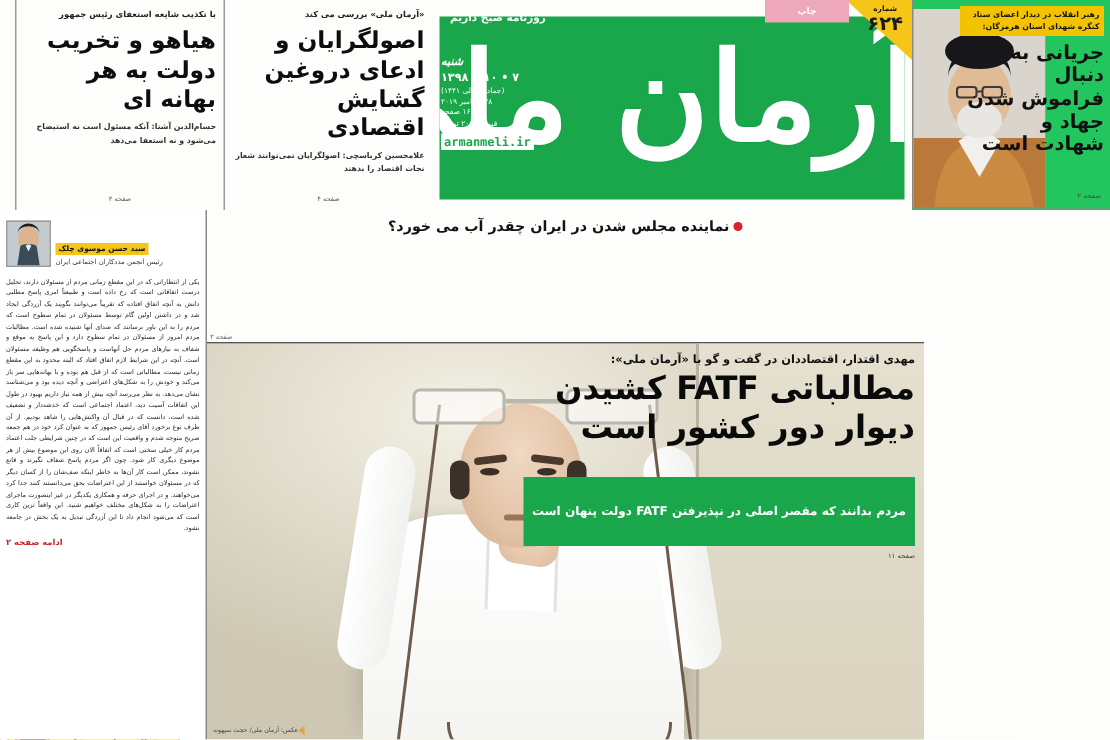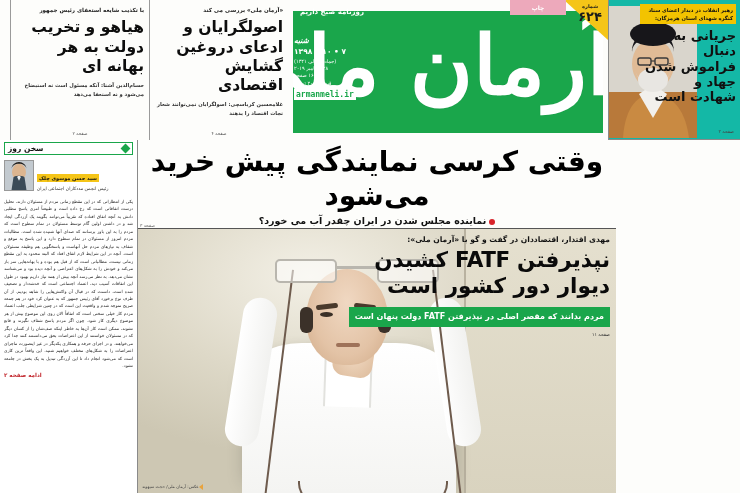--- a/index.html
+++ b/index.html
@@ -23,21 +23,21 @@
     width: 740px; height: 140px;
     display: flex; flex-direction: row;
   }
 
   
   .tr-teaser {
     width: 132px; height: 140px;
     border: 1px solid #8a8a8a;
     border-top: none; border-right: none;
     position: relative;
-    background: #14b8a6;
+    background: #22c55e;
     overflow: hidden;
     padding: 4px 4px 0 4px;
   }
   .tr-kicker {
     background: #f3c300;
     color: #111;
     font-size: 5.2px; line-height: 1.55;
     padding: 2px 3px;
     text-align: right;
     font-weight: bold;
@@ -294,21 +294,21 @@
     font-size: 7.6px; font-weight: bold; color: #111;
     padding-left: 4px;
   }
   .fatf-head {
     font-size: 21.5px; line-height: 1.23; font-weight: bold;
     color: #0a0a0a; margin-top: 3px; letter-spacing: -0.5px;
   }
   .fatf-box {
     display: inline-block; background: #1aa64b; color: #fff;
     font-size: 8px; font-weight: bold; line-height: 1.75;
-    padding: 3px 6px; margin-top: 7px; text-align: right;
+    padding: 16px 6px; margin-top: 18px; text-align: right;
   }
   .fatf-pg {
     font-size: 4.6px; color: #333; margin-top: 5px;
   }
   .photocredit {
     position: absolute; bottom: 3px; left: 4px;
     font-size: 4.2px; color: #444; z-index: 6;
     direction: rtl;
   }
   .credit-arrow {
@@ -509,21 +509,20 @@
 
     <div class="tl-col">
       <div class="tl-kicker">با تکذیب شایعه استعفای رئیس جمهور</div>
       <div class="tl-head">هیاهو و تخریب دولت به هر بهانه ای</div>
       <div class="tl-sub">حسام‌الدین آشنا: آنکه مسئول است نه استیضاح می‌شود و نه استعفا می‌دهد</div>
       <div class="tl-pg">صفحه ۲</div>
     </div>
   </div>
 
   <div class="mainhead">
-    <div class="mh-title">وقتی کرسی نمایندگی پیش خرید می‌شود</div>
     <div class="mh-sub">
       <span class="reddot"></span><span>نماینده مجلس شدن در ایران چقدر آب می خورد؟</span>
     </div>
     <div class="mh-pg">صفحه ۳</div>
   </div>
 
   <div class="center">
     <div class="photo">
       <div class="ph-wall-r"></div>
       <div class="ph-wall-edge"></div>
@@ -546,21 +545,21 @@
       <div class="cord-u"></div>
       <div class="glasses">
         <div class="lens l"></div>
         <div class="bridge"></div>
         <div class="lens r"></div>
       </div>
     </div>
 
     <div class="fatf">
       <div class="fatf-kicker">مهدی اقتدار، اقتصاددان در گفت و گو با «آرمان ملی»:</div>
-      <div class="fatf-head">نپذیرفتن FATF کشیدن دیوار دور کشور است</div>
+      <div class="fatf-head">مطالباتی FATF کشیدن دیوار دور کشور است</div>
       <div class="fatf-box">مردم بدانند که مقصر اصلی در نپذیرفتن FATF دولت پنهان است</div>
       <div class="fatf-pg">صفحه ۱۱</div>
     </div>
 
     <div class="photocredit">
       <span class="credit-arrow"></span><span>عکس: آرمان ملی/ حجت سپهوند</span>
     </div>
   </div>
 
   <div class="leftbar">
@@ -616,24 +615,20 @@
           <div class="note-author">یادداشتی از محمد صادق جوادی حصار</div>
           <div class="note-title">آستر انزی اصلاح طلبان در قبال رضا حسینقلی</div>
 
         </div>
       </div>
 
     </div>
   </div>
 
   <div class="rightbar">
-    <div class="rb-head-bar">
-      <span class="t">سخن روز</span>
-      <span class="rb-diamond"></span>
-    </div>
 
 
     <div class="rb-authorrow">
       <svg class="rb-ava" viewBox="0 0 30 31">
         <rect width="30" height="31" fill="#c3cad0"></rect>
         <ellipse cx="15" cy="12" rx="7.5" ry="9" fill="#dcb590"></ellipse>
         <path d="M7 9 C7 1 23 1 23 9 C23 4 19 1 15 1 C11 1 7 4 7 9 Z" fill="#211d19"></path>
         <path d="M9 18 C9 15 21 15 21 18 L23 31 L7 31 Z" fill="#3a4a57"></path>
         <path d="M13 17 L15 21 L17 17 L16 16 L14 16 Z" fill="#eceff1"></path>
       </svg>

